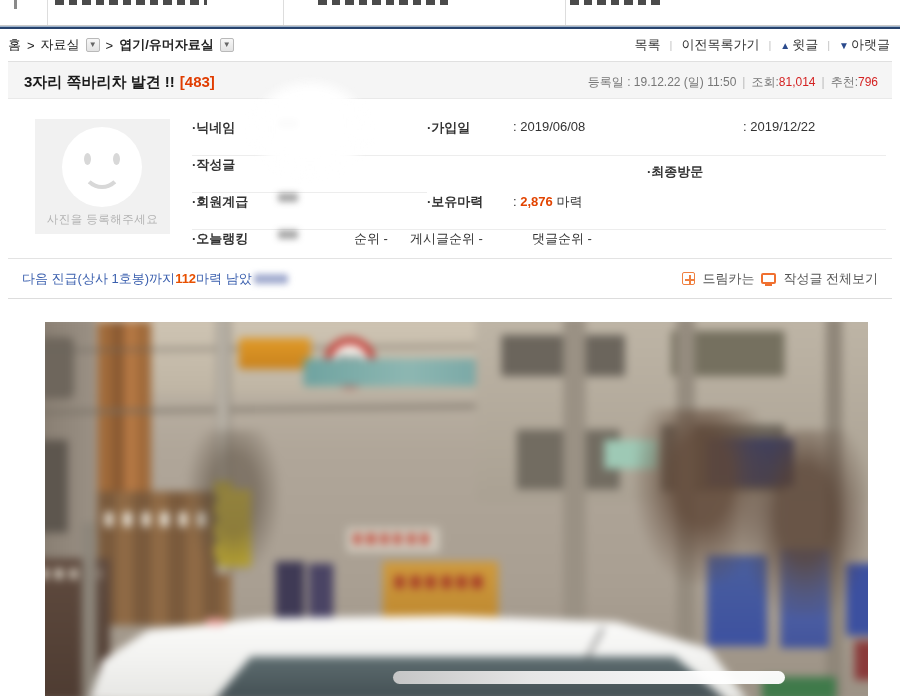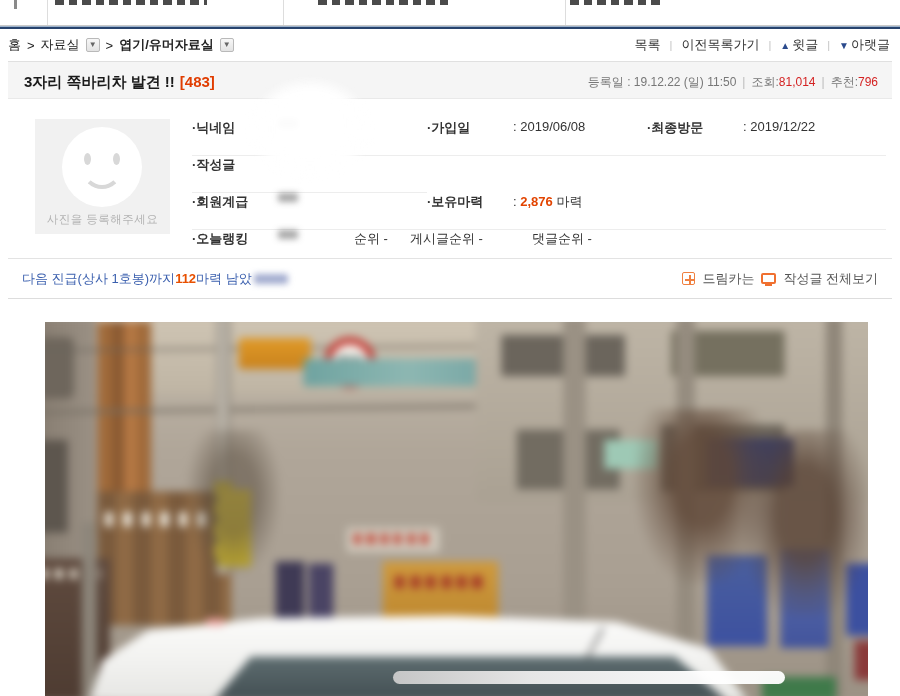--- a/index.html
+++ b/index.html
@@ -40,21 +40,21 @@
   .smiley .eye.l { left:22px; } .smiley .eye.r { right:22px; }
   .smiley .mouth { position:absolute; left:20px; top:40px; width:40px; height:22px; border:4px solid #d8d8d8; border-top:none; border-left-color:transparent; border-right-color:transparent; border-radius:0 0 40px 40px; }
   .avatar-cap { position:absolute; left:0; right:0; bottom:7px; text-align:center; font-size:11.5px; color:#b3b3b3; letter-spacing:0.5px; }
 
   .pgrid { flex:1; margin-left:22px; }
   .prow { display:flex; height:37px; align-items:center; }
   .pcell { display:flex; align-items:flex-start; height:100%; border-bottom:1px solid #ededed; }
   .pcell.c1 { width:235px; } .pcell.c2 { width:220px; } .pcell.c3 { flex:1; }
   .prow.last .pcell { border-bottom:none; }
   .plabel { font-size:13px; font-weight:bold; color:#333; width:86px; }
-  .plabel.w96 { width:96px; }
+  .plabel.w96 { width:96px;margin-top:44px; }
   .pvalue { font-size:13px; color:#333; }
   .pvalue .num { color:#e24400; font-weight:bold; }
   .smudge { width:20px; height:9px; background:rgba(60,60,60,.45); filter:blur(3px); border-radius:2px; }
   .rankline { display:flex; align-items:center; font-size:13px; color:#333; }
 
   
   .promorow { margin:0 8px; height:40px; border-bottom:1px solid #ddd; display:flex; justify-content:space-between; align-items:center; padding:0 14px; }
   .promo { font-size:13px; color:#3a5fae; display:flex; align-items:center; }
   .promo .num { color:#e85000; font-weight:bold; }
   .promo .blurbit { width:34px; height:10px; margin-left:2px; background:rgba(70,90,160,.5); filter:blur(3px); border-radius:2px; }

